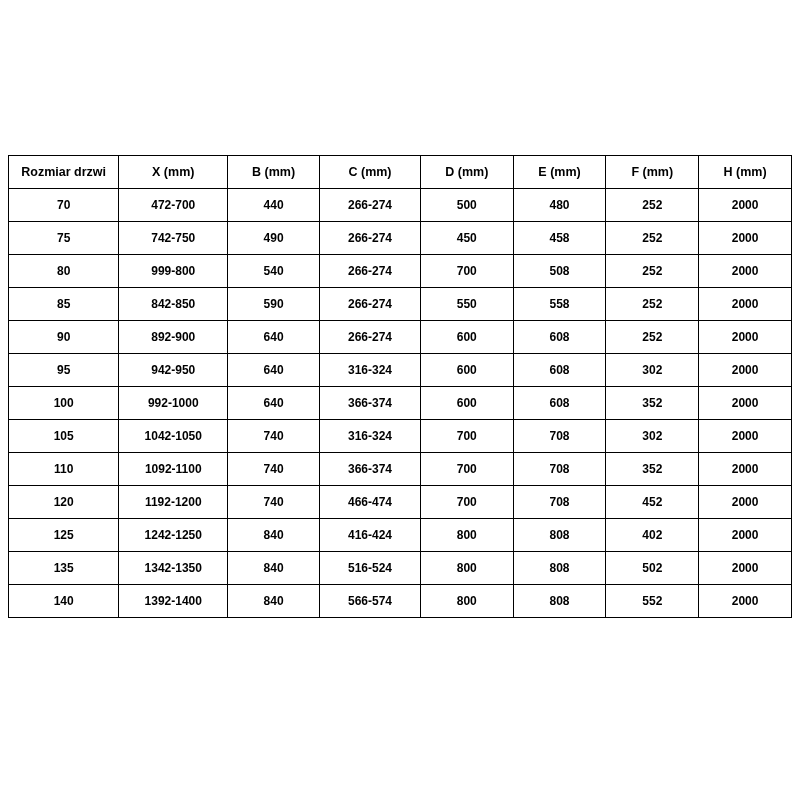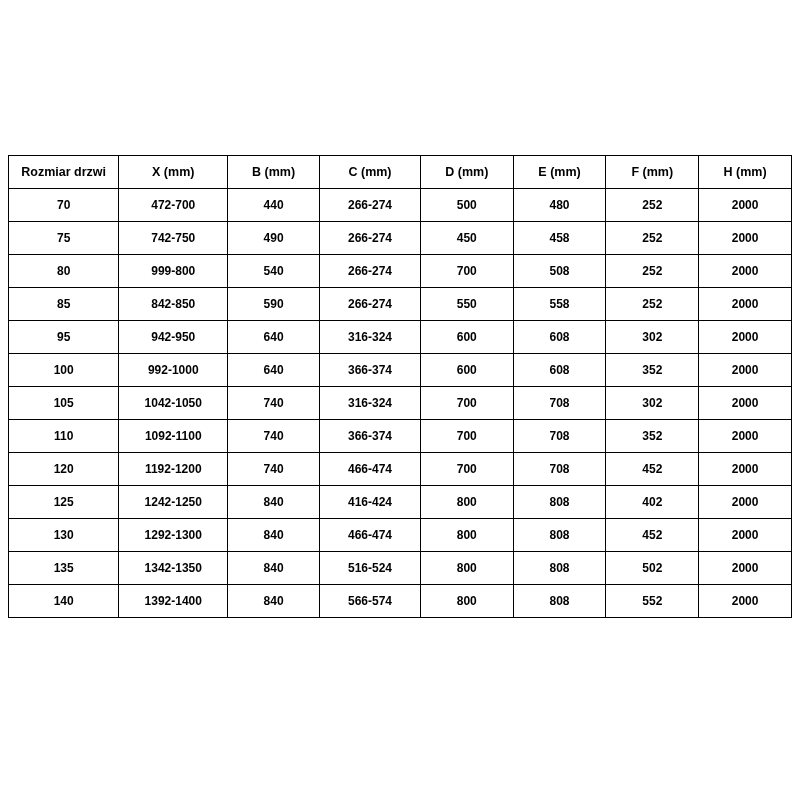--- a/index.html
+++ b/index.html
@@ -114,20 +114,30 @@
         <td>85</td>
         <td>842-850</td>
         <td>590</td>
         <td>266-274</td>
         <td>550</td>
         <td>558</td>
         <td>252</td>
         <td>2000</td>
       </tr>
       <tr>
+        <td>90</td>
+        <td>892-900</td>
+        <td>640</td>
+        <td>266-274</td>
+        <td>600</td>
+        <td>608</td>
+        <td>252</td>
+        <td>2000</td>
+      </tr>
+      <tr>
         <td>95</td>
         <td>942-950</td>
         <td>640</td>
         <td>316-324</td>
         <td>600</td>
         <td>608</td>
         <td>302</td>
         <td>2000</td>
       </tr>
       <tr>
@@ -174,30 +184,20 @@
         <td>125</td>
         <td>1242-1250</td>
         <td>840</td>
         <td>416-424</td>
         <td>800</td>
         <td>808</td>
         <td>402</td>
         <td>2000</td>
       </tr>
       <tr>
-        <td>130</td>
-        <td>1292-1300</td>
-        <td>840</td>
-        <td>466-474</td>
-        <td>800</td>
-        <td>808</td>
-        <td>452</td>
-        <td>2000</td>
-      </tr>
-      <tr>
         <td>135</td>
         <td>1342-1350</td>
         <td>840</td>
         <td>516-524</td>
         <td>800</td>
         <td>808</td>
         <td>502</td>
         <td>2000</td>
       </tr>
       <tr>

